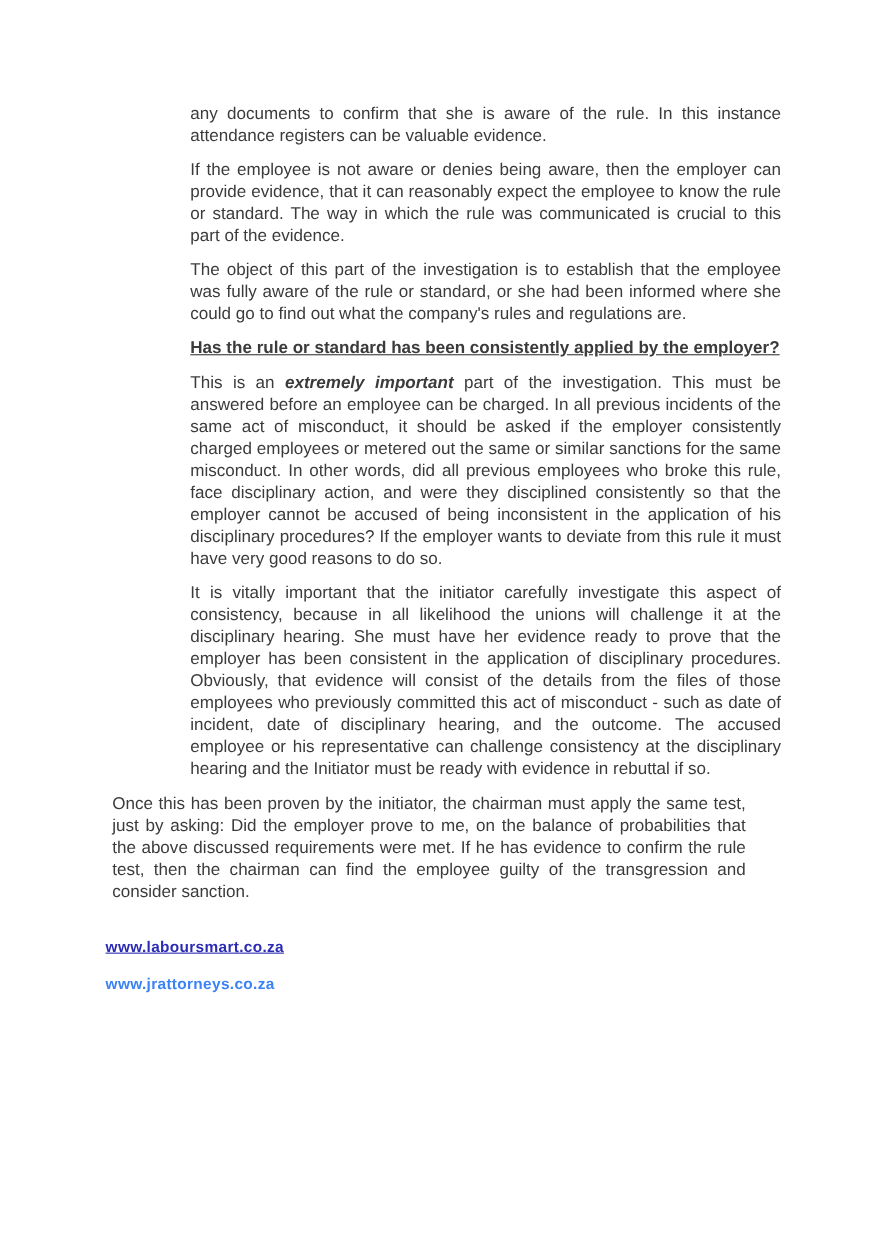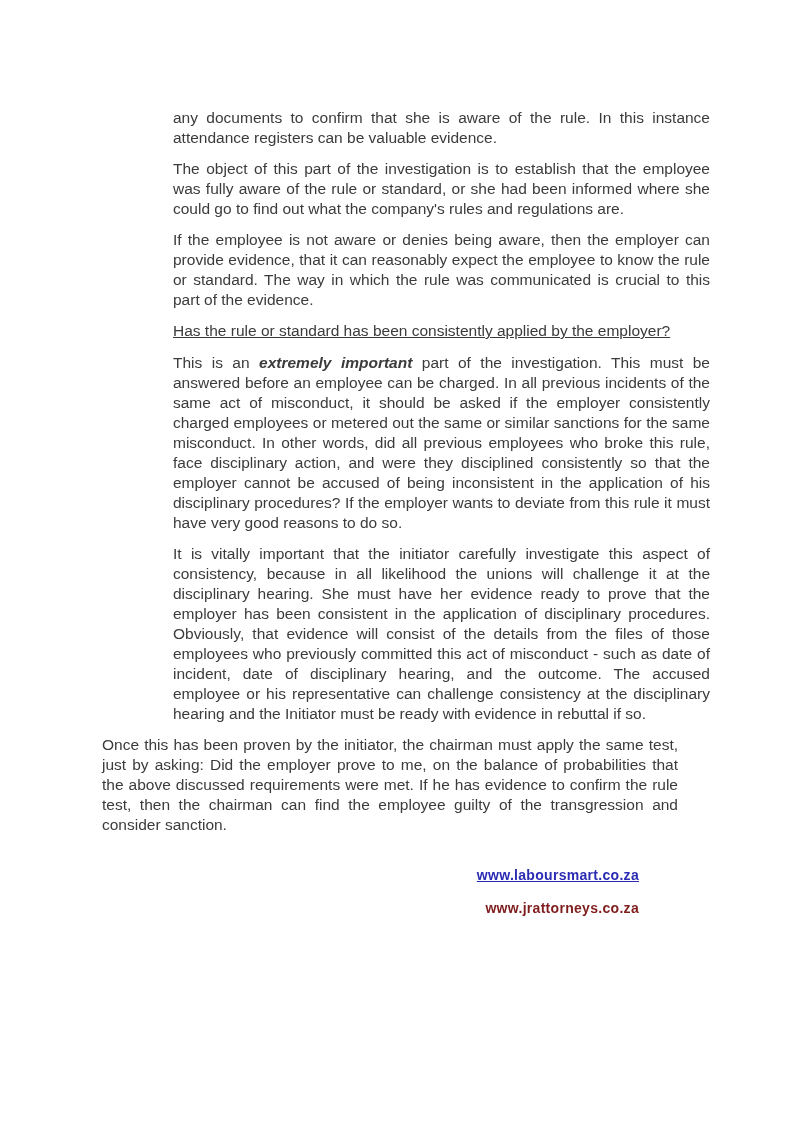--- a/index.html
+++ b/index.html
@@ -10,83 +10,83 @@
   .page {
     position: relative;
     width: 799px;
     height: 1130px;
     background: #ffffff;
     overflow: hidden;
     font-family: "Liberation Sans", sans-serif;
   }
   .content {
     position: absolute;
-    top: 108px;
+    top: 94px;
     left: 0;
     width: 639px;
   }
   .para {
     margin: 0 0 11px 173px;
     width: 537px;
     font-size: 15.5px;
     line-height: 20px;
     text-align: justify;
     color: #3b3b3b;
   }
   .heading-para {
     margin: 2px 0 12px 173px;
     width: 537px;
     font-size: 15.5px;
     line-height: 20px;
     color: #3b3b3b;
   }
   .heading-para .underlined {
     text-decoration: underline;
+    font-weight: bold;
   }
   .emphasis {
     font-weight: bold;
     font-style: italic;
     margin-top: 24px;
   }
   .closing {
     margin-left: 102px;
     width: 576px;
   }
   .footer {
-    margin: 31px 0 0 96px;
-    text-align: right;
+    margin: 31px 12px 0 96px;
   }
   .site-link {
     display: inline-block;
     font-size: 14px;
     font-weight: 700;
     letter-spacing: 0.3px;
     color: #2b2bb4;
     text-decoration: underline;
     cursor: pointer;
   }
   .site-text {
     margin-top: 16px;
     font-size: 14px;
     font-weight: 700;
     letter-spacing: 0.3px;
-    color: #7f1d1d;
+    color: #3b82f6;
   }
 </style>
 </head>
 <body>
 
 <div class="page">
   <div class="content">
 
     <p class="para">any documents to confirm that she is aware of the rule. In this instance attendance registers can be valuable evidence.</p>
 
+    <p class="para">If the employee is not aware or denies being aware, then the employer can provide evidence, that it can reasonably expect the employee to know the rule or standard. The way in which the rule was communicated is crucial to this part of the evidence.</p>
+
     <p class="para">The object of this part of the investigation is to establish that the employee was fully aware of the rule or standard, or she had been informed where she could go to find out what the company's rules and regulations are.</p>
-
-    <p class="para">If the employee is not aware or denies being aware, then the employer can provide evidence, that it can reasonably expect the employee to know the rule or standard. The way in which the rule was communicated is crucial to this part of the evidence.</p>
 
     <p class="heading-para"><span class="underlined">Has the rule or standard has been consistently applied by the employer?</span></p>
 
     <p class="para"><span>This is an </span><span class="emphasis">extremely important</span><span> part of the investigation. This must be answered before an employee can be charged. In all previous incidents of the same act of misconduct, it should be asked if the employer consistently charged employees or metered out the same or similar sanctions for the same misconduct. In other words, did all previous employees who broke this rule, face disciplinary action, and were they disciplined consistently so that the employer cannot be accused of being inconsistent in the application of his disciplinary procedures? If the employer wants to deviate from this rule it must have very good reasons to do so.</span></p>
 
     <p class="para">It is vitally important that the initiator carefully investigate this aspect of consistency, because in all likelihood the unions will challenge it at the disciplinary hearing. She must have her evidence ready to prove that the employer has been consistent in the application of disciplinary procedures. Obviously, that evidence will consist of the details from the files of those employees who previously committed this act of misconduct - such as date of incident, date of disciplinary hearing, and the outcome. The accused employee or his representative can challenge consistency at the disciplinary hearing and the Initiator must be ready with evidence in rebuttal if so.</p>
 
     <p class="para closing">Once this has been proven by the initiator, the chairman must apply the same test, just by asking: Did the employer prove to me, on the balance of probabilities that the above discussed requirements were met. If he has evidence to confirm the rule test, then the chairman can find the employee guilty of the transgression and consider sanction.</p>
 
     <div class="footer">

